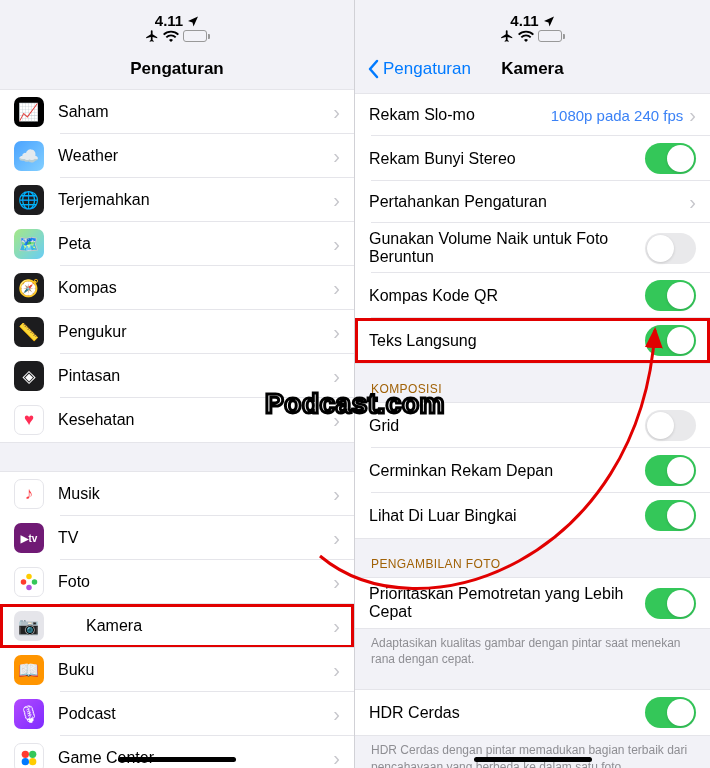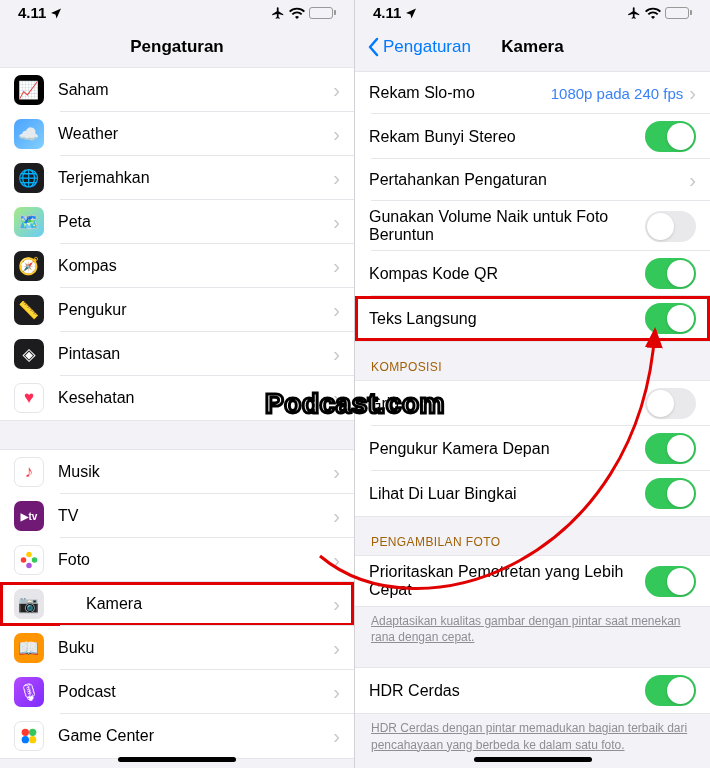--- a/index.html
+++ b/index.html
@@ -1,31 +1,31 @@
 <!DOCTYPE html>
 <html><head>
 <meta charset="utf-8">
 <style>
   * { margin: 0; padding: 0; box-sizing: border-box; font-family: -apple-system, "Helvetica Neue", Helvetica, Arial, sans-serif; }
   body { background: #f2f2f7; width: 710px; height: 768px; position: relative; }
   .phones { display: flex; width: 100%; height: 100%; }
   .phone { width: 355px; height: 100%; background: #f2f2f7; position: relative; overflow: hidden; }
   .phone1 { border-right: 1px solid #d1d1d6; }
-  .status-bar { display: flex; justify-content: space-between; align-items: center; padding: 4px 18px 6px; font-size: 15px; font-weight: 600; }
+  .status-bar { display: flex; justify-content: space-between; align-items: center; padding: 12px 18px 6px; font-size: 15px; font-weight: 600; flex-direction: column; }
   .status-left { display: flex; align-items: center; gap: 4px; }
   .status-right { display: flex; align-items: center; gap: 4px; }
   .nav-bar { display: flex; align-items: center; justify-content: center; position: relative; height: 40px; }
   .nav-back { position: absolute; left: 12px; display: flex; align-items: center; color: #007aff; font-size: 17px; }
   .nav-title { font-size: 17px; font-weight: 600; text-align: center; }
   .list { }
   .group { background: #fff; border-top: 1px solid #e5e5ea; border-bottom: 1px solid #e5e5ea; margin-top: 0; }
   .group + .group { margin-top: 28px; }
   .group2 { margin-top: 28px !important; }
   .header-label { color: #a16207; font-size: 12px; text-transform: uppercase; padding: 18px 16px 6px; letter-spacing: 0.4px; }
-  .footer-label { color: #8e8e93; font-size: 12px; padding: 6px 16px 0; line-height: 1.35; text-decoration: underline; }
+  .footer-label { color: #8e8e93; font-size: 12px; padding: 6px 16px 0; line-height: 1.35; }
   .row { display: flex; align-items: center; min-height: 42px; padding: 7px 14px 7px 14px; position: relative; }
   .row::after { content: ""; position: absolute; left: 60px; right: 0; bottom: 0; height: 1px; background: #e5e5ea; }
   .row:last-child::after { display: none; }
   .row-noicon::after { left: 16px; }
   .app-icon { width: 30px; height: 30px; border-radius: 7px; margin-right: 14px; flex-shrink: 0; display: flex; align-items: center; justify-content: center; font-size: 17px; color: #fff; }
   .row-label { font-size: 16px; flex: 1; text-align: left; color: #000; }
   .row-detail { font-size: 15px; color: #3b82f6; margin-right: 6px; }
   .chev { color: #c7c7cc; font-size: 20px; line-height: 1; }
   .toggle { width: 51px; height: 31px; border-radius: 16px; position: relative; flex-shrink: 0; }
   .toggle.on { background: #34c759; }
@@ -268,21 +268,21 @@
         </div>
         <div class="header-label">KOMPOSISI</div>
         <div class="group">
           <div class="row row-noicon">
             <div class="row-label">Grid</div>
             <div class="toggle off">
               <div class="knob"></div>
             </div>
           </div>
           <div class="row row-noicon">
-            <div class="row-label">Pengukur Kamera Depan</div>
+            <div class="row-label">Cerminkan Rekam Depan</div>
             <div class="toggle on">
               <div class="knob"></div>
             </div>
           </div>
           <div class="row row-noicon">
             <div class="row-label">Lihat Di Luar Bingkai</div>
             <div class="toggle on">
               <div class="knob"></div>
             </div>
           </div>

